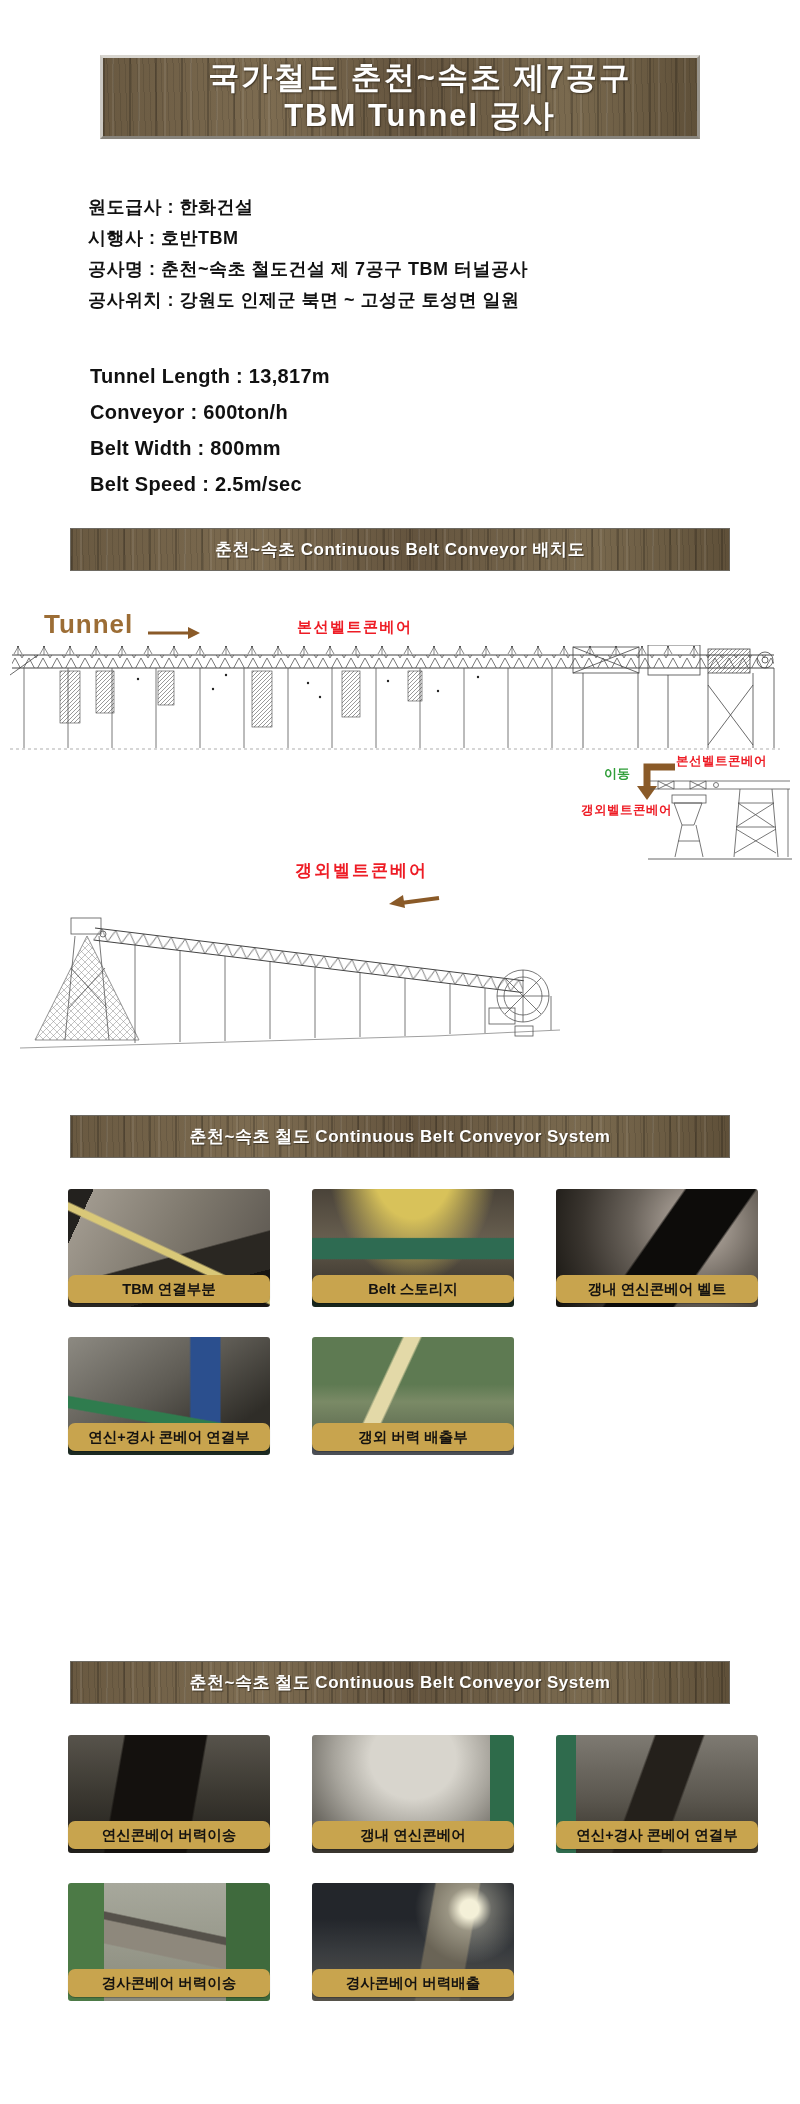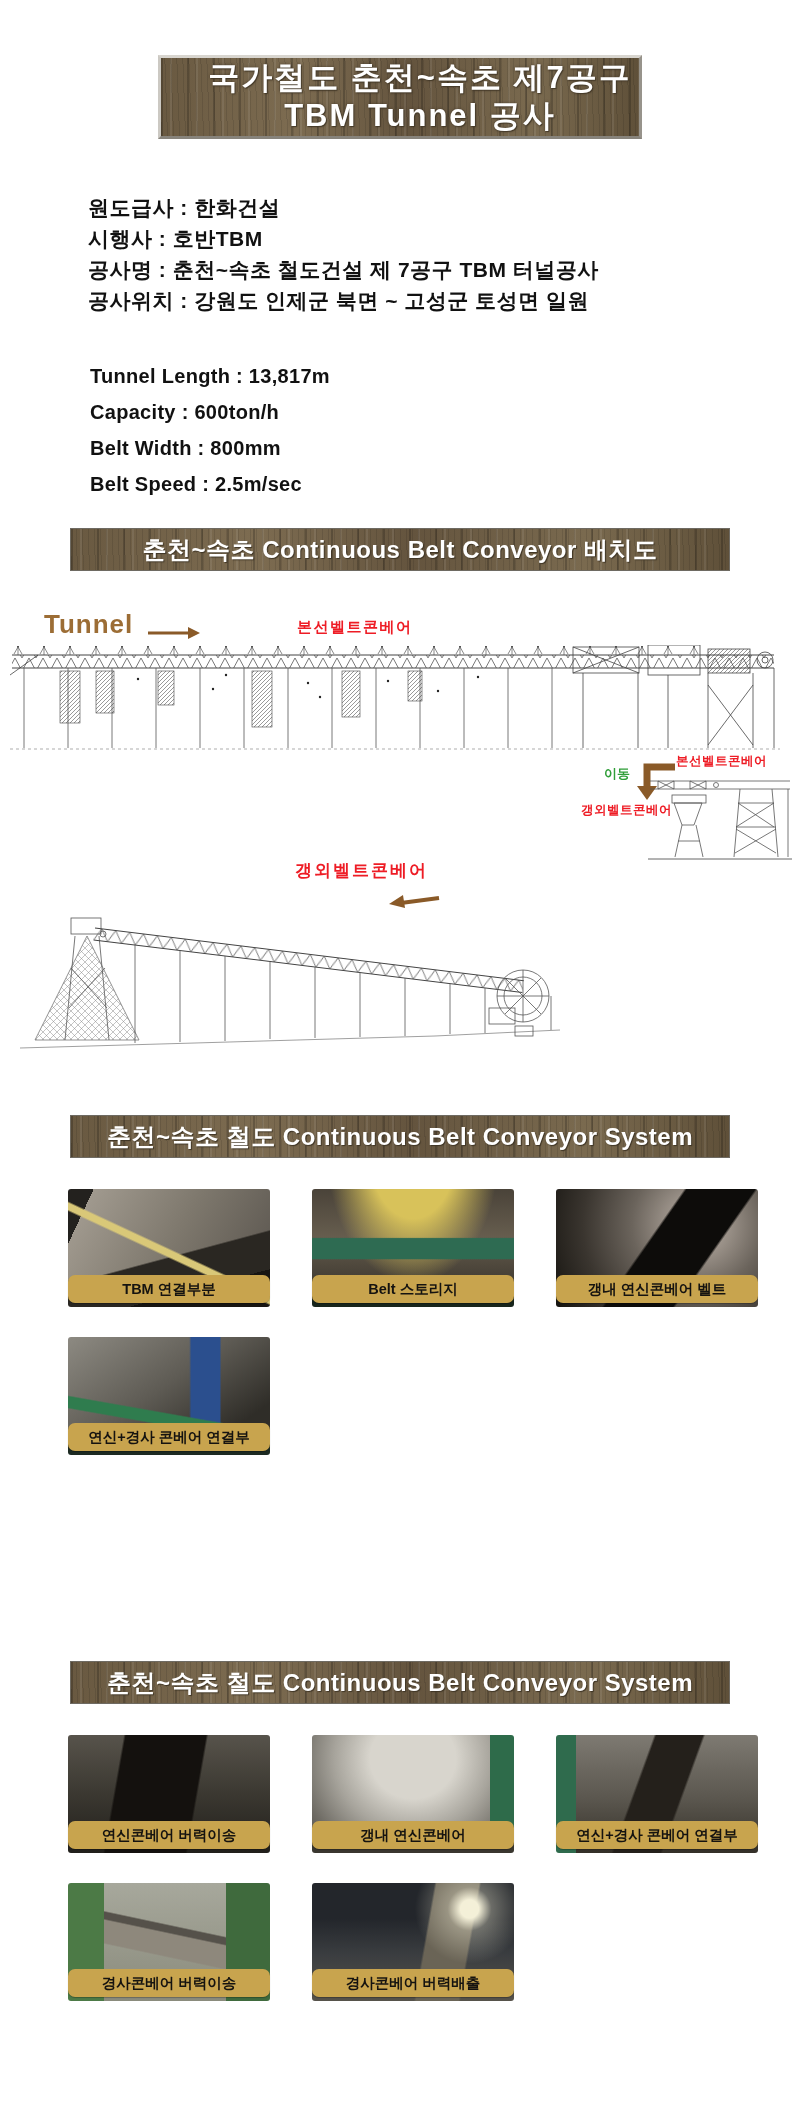--- a/index.html
+++ b/index.html
@@ -12,43 +12,43 @@
   .wood{
     background-color:#6f5e45;
     background-image:
       repeating-linear-gradient(90deg, rgba(0,0,0,0.20) 0 2px, rgba(0,0,0,0) 2px 9px,
                                 rgba(255,255,255,0.08) 9px 11px, rgba(0,0,0,0) 11px 26px),
       repeating-linear-gradient(88deg, rgba(0,0,0,0.10) 0 1px, rgba(0,0,0,0) 1px 6px),
       linear-gradient(90deg,#695941,#7d6c51 28%,#64543e 52%,#7a6a4f 78%,#5f5039);
   }
   
   .title-banner{
-    width:484px;height:84px;margin:55px auto 0;
+    width:600px;height:84px;margin:55px auto 0;
     border:3px solid;border-color:#d8d5cf #97938b #87837b #ccc9c3;
     box-sizing:border-box;
     display:flex;flex-direction:column;align-items:center;justify-content:center;
     text-align:center;
     padding-left:40px;
   }
   .title-line{
     color:#fff;font-weight:800;font-size:31px;line-height:38px;letter-spacing:2px;
     text-shadow:1px 1px 1px #453a29, 0 0 3px rgba(50,40,28,.65);
     white-space:nowrap;
   }
   
   .info-block{margin:53px 0 0 88px;}
-  .info-line{font-size:21px;font-weight:700;line-height:31px;letter-spacing:.5px;white-space:nowrap;}
+  .info-line{font-size:18px;font-weight:700;line-height:31px;letter-spacing:.5px;white-space:nowrap;}
   .specs-block{margin:42px 0 0 90px;}
   .spec-line{font-size:20px;font-weight:700;line-height:36px;letter-spacing:.3px;white-space:nowrap;}
   
   .section-bar{
     width:660px;height:43px;margin-left:70px;box-sizing:border-box;
     border:1px solid #6e6a62;
     display:flex;align-items:center;justify-content:center;
-    color:#fff;font-size:24px;font-weight:700;letter-spacing:.5px;
+    color:#fff;font-size:17px;font-weight:700;letter-spacing:.5px;
     text-shadow:1px 1px 1px #3f3525;white-space:nowrap;
   }
   .bar-1{margin-top:26px;}
   .bar-3{margin-top:206px;}
   
   .diagram-wrap{position:relative;width:800px;height:544px;padding-left:12px;}
   .abs{position:absolute;}
   .tunnel-label{left:44px;top:38px;font-size:26px;font-weight:700;color:#9c6d35;letter-spacing:1px;}
   .red-label{color:#ee1c25;font-weight:700;white-space:nowrap;}
   .lbl-mainbelt{left:297px;top:47px;font-size:15px;letter-spacing:1.5px;}
@@ -139,21 +139,21 @@
 
 <div class="info-block">
   <div class="info-line">원도급사 : 한화건설</div>
   <div class="info-line">시행사 : 호반TBM</div>
   <div class="info-line">공사명 : 춘천~속초 철도건설 제 7공구 TBM  터널공사</div>
   <div class="info-line">공사위치 : 강원도 인제군 북면 ~ 고성군 토성면 일원</div>
 </div>
 
 <div class="specs-block">
   <div class="spec-line">Tunnel Length : 13,817m</div>
-  <div class="spec-line">Capacity : 600ton/h</div>
+  <div class="spec-line">Conveyor : 600ton/h</div>
   <div class="spec-line">Belt Width : 800mm</div>
   <div class="spec-line">Belt Speed : 2.5m/sec</div>
 </div>
 
 <div class="section-bar bar-1 wood">춘천~속초 Continuous Belt Conveyor 배치도</div>
 
 <div class="diagram-wrap">
 
   <div class="abs tunnel-label">Tunnel</div>
 
@@ -332,20 +332,24 @@
     <div class="caption-chip">Belt 스토리지</div>
   </div>
   <div class="photo-cell">
     <div class="photo p3"></div>
     <div class="caption-chip">갱내 연신콘베어 벨트</div>
   </div>
   <div class="photo-cell">
     <div class="photo p4"></div>
     <div class="caption-chip">연신+경사 콘베어 연결부</div>
   </div>
+  <div class="photo-cell">
+    <div class="photo p6"></div>
+    <div class="caption-chip">갱외 버력 배출부</div>
+  </div>
 </div>
 
 <div class="section-bar bar-3 wood">춘천~속초 철도 Continuous Belt Conveyor System</div>
 
 <div class="photo-grid">
   <div class="photo-cell">
     <div class="photo p8"></div>
     <div class="caption-chip">연신콘베어 버력이송</div>
   </div>
   <div class="photo-cell">

